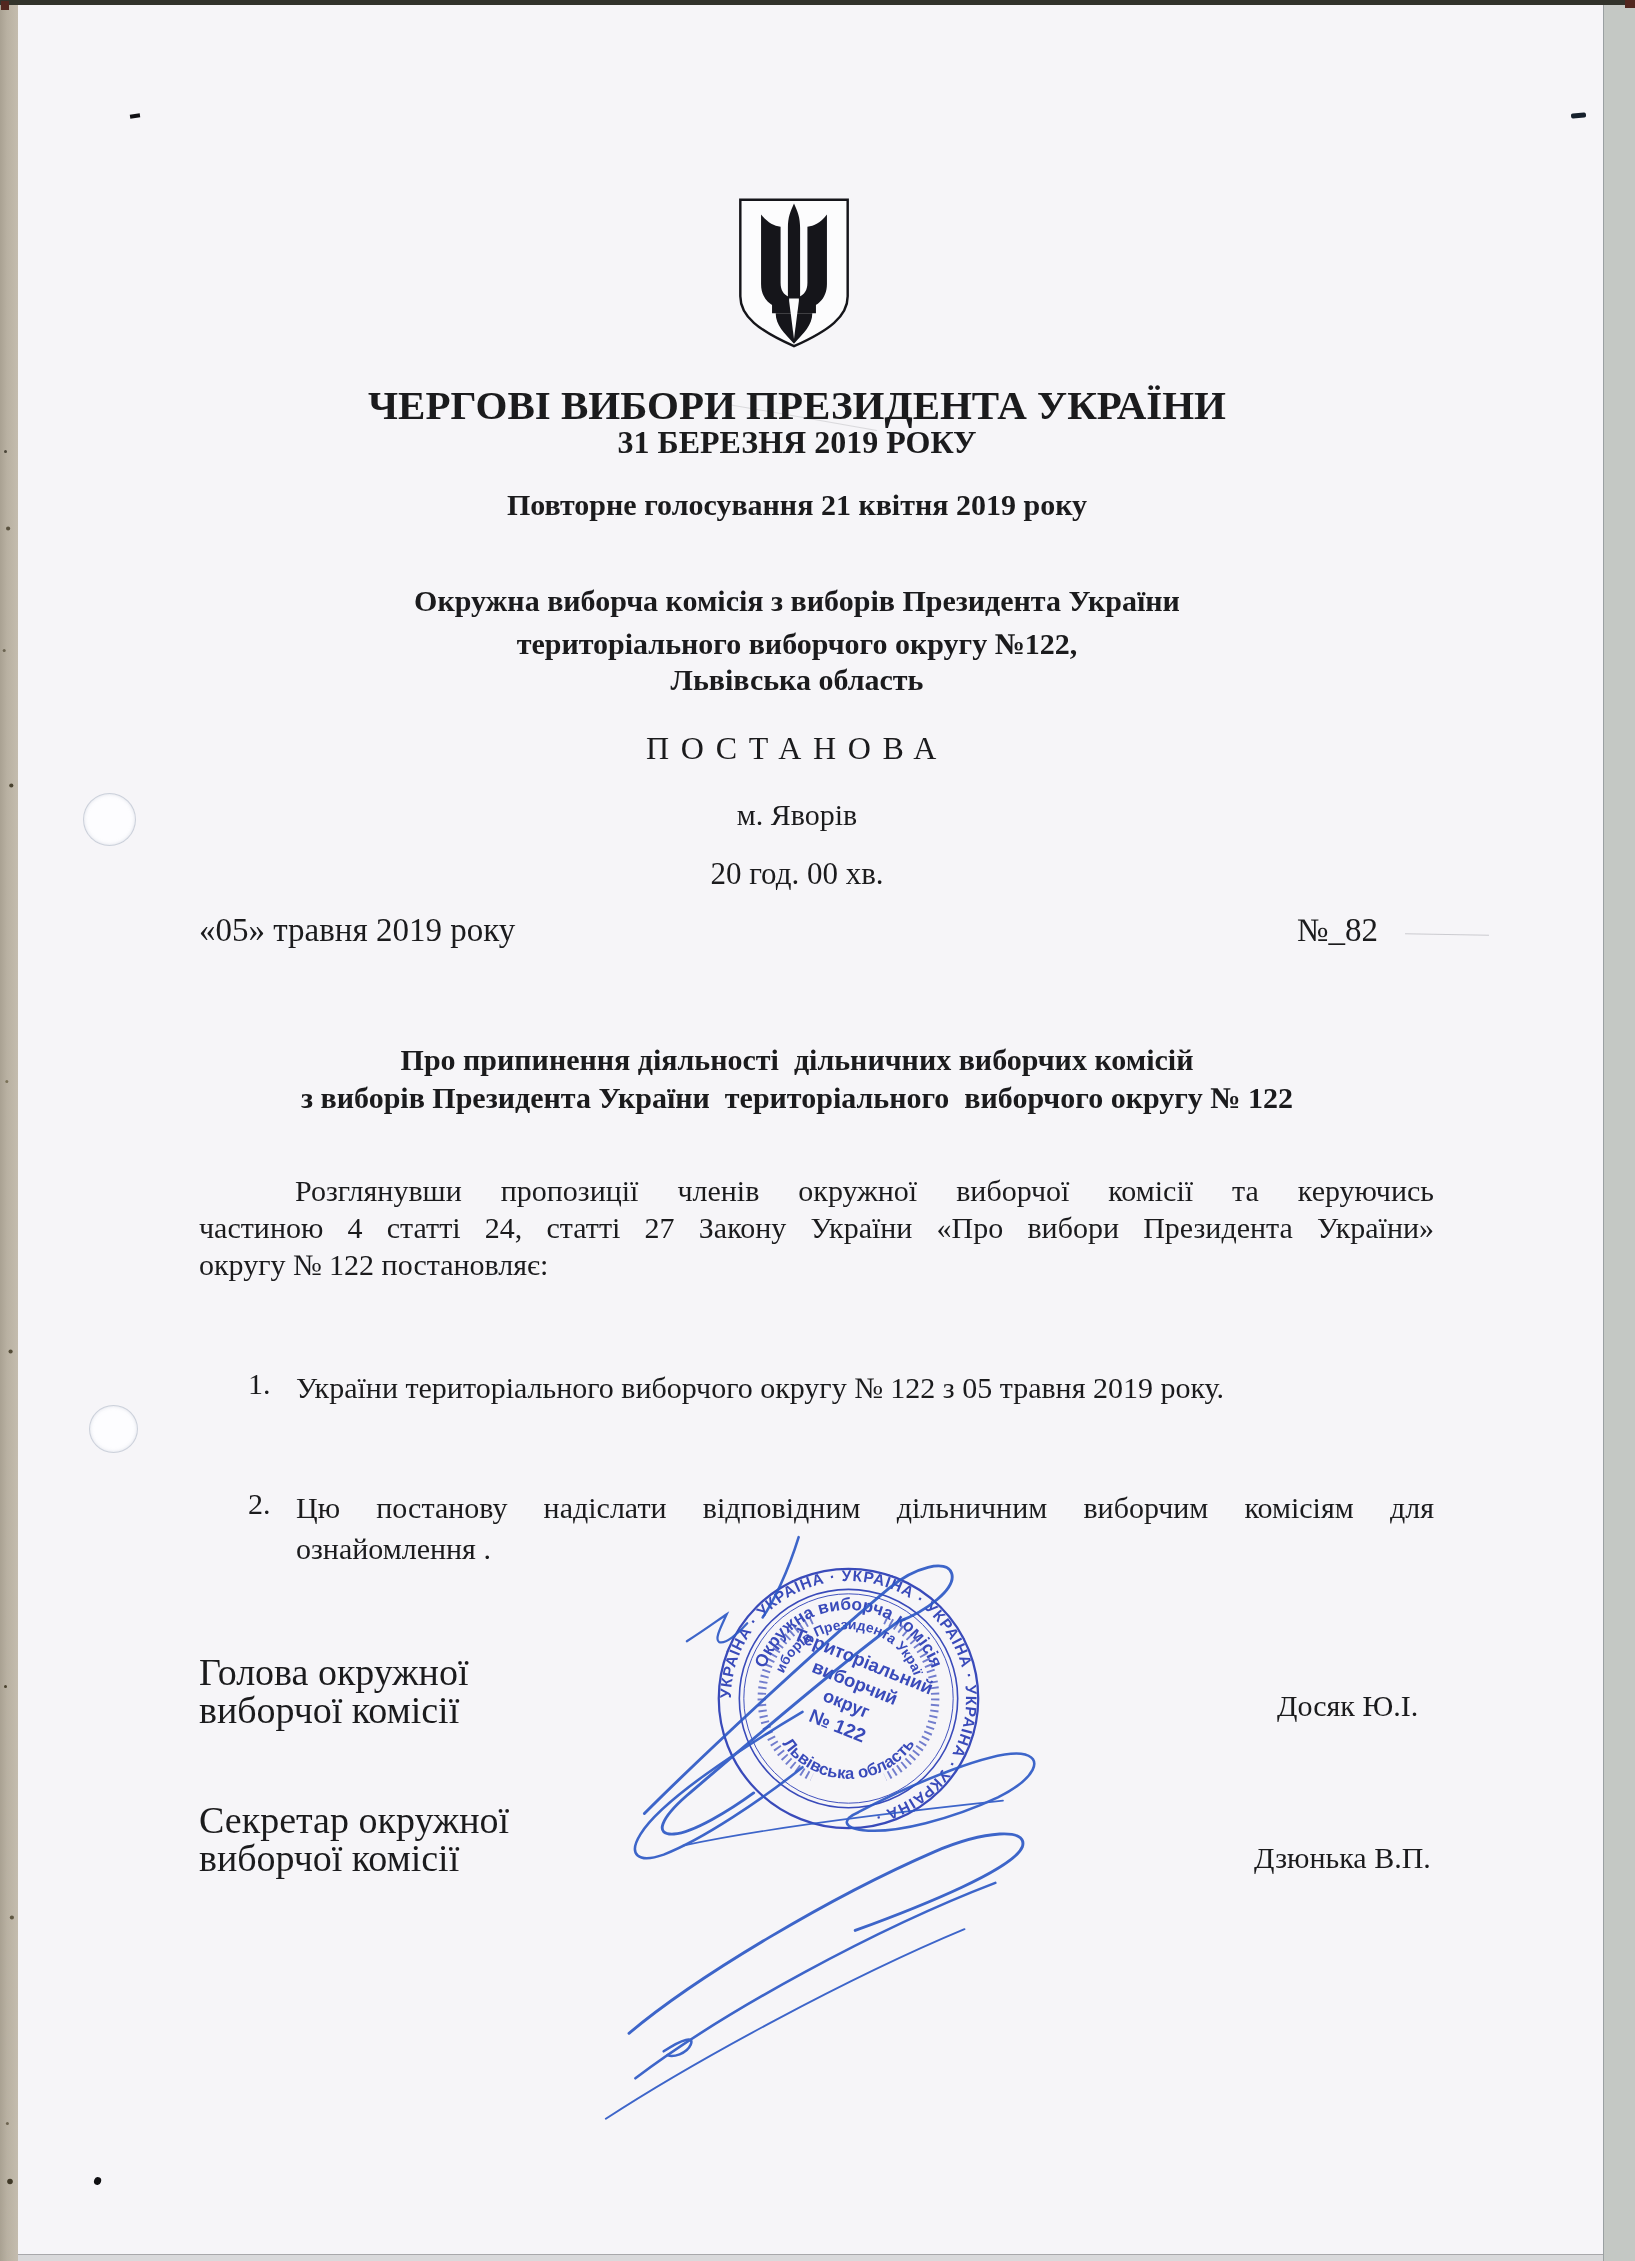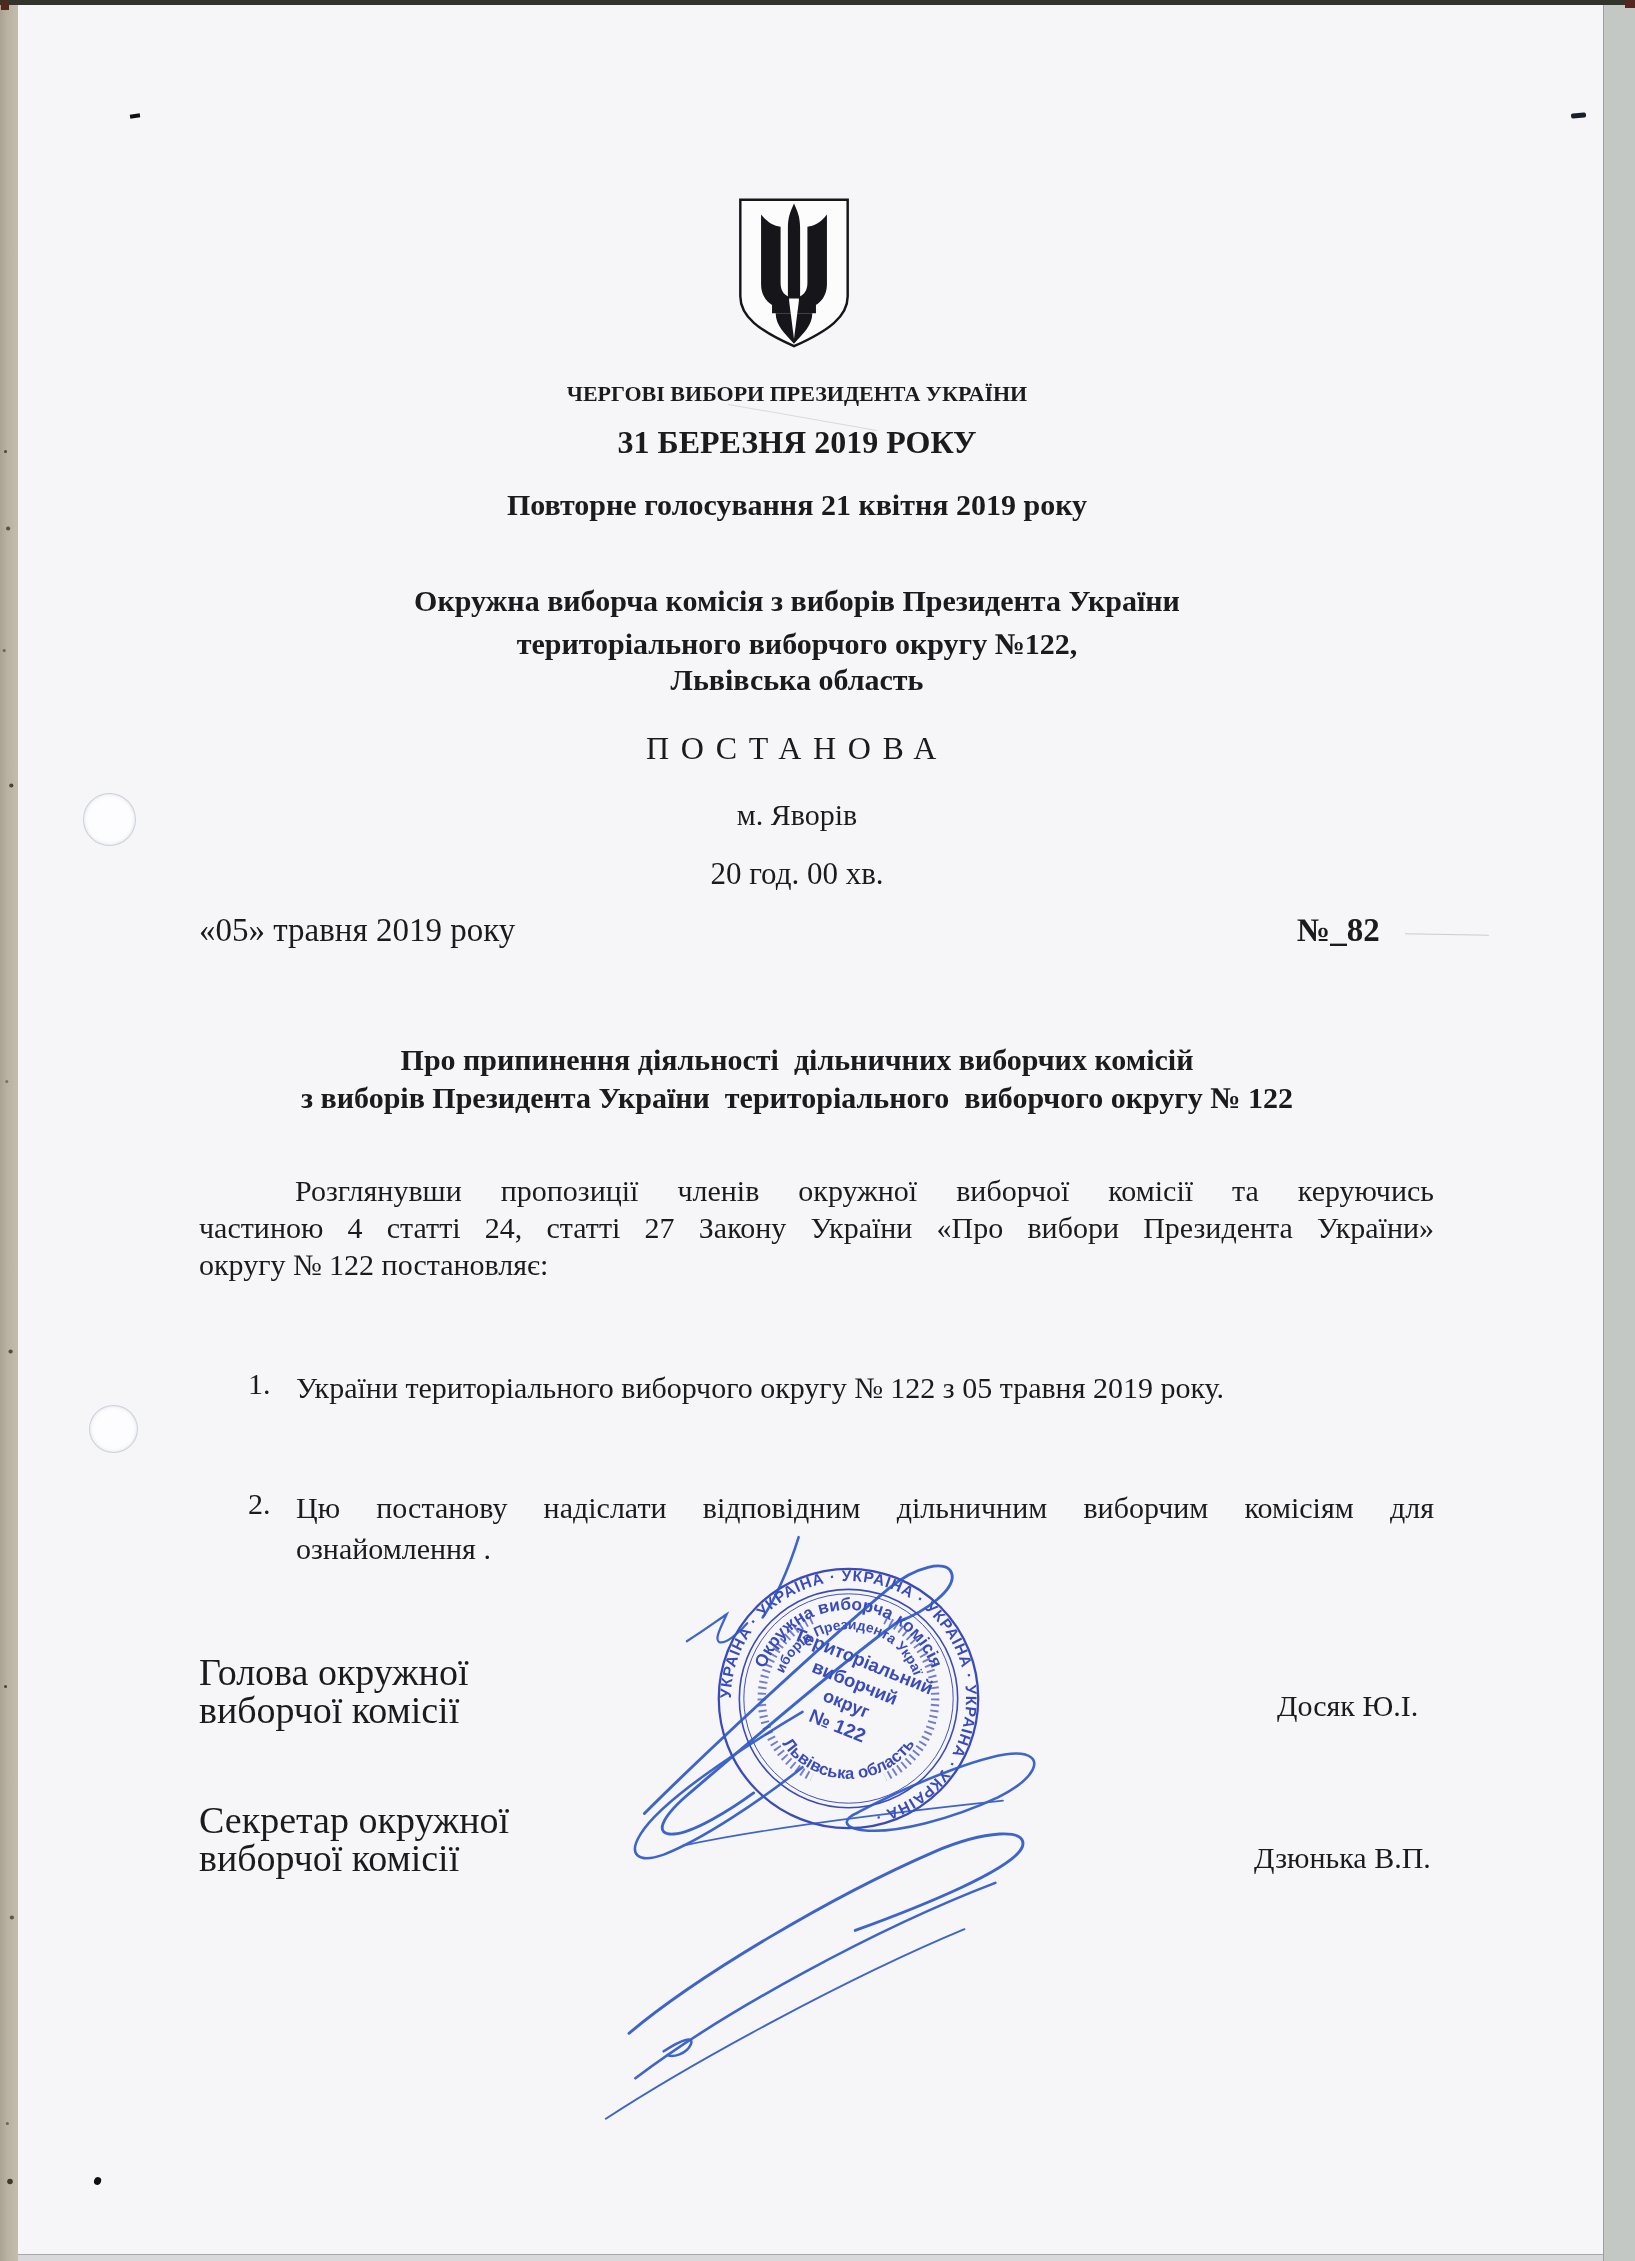--- a/index.html
+++ b/index.html
@@ -62,34 +62,34 @@
       <path d="M100 16 C94 30 90 38 90 56 L90 172 L110 172 L110 56 C110 38 106 30 100 16 Z"></path>
       <path d="M46 34 C57 48 67 53 78 54 L78 146 C78 158 83 166 92 169 L92 190 C62 189 46 172 46 148 Z"></path>
       <path d="M154 34 C143 48 133 53 122 54 L122 146 C122 158 117 166 108 169 L108 190 C138 189 154 172 154 148 Z"></path>
       <path d="M64 176 H136 V196 H64 Z"></path>
       <path d="M70 196 C70 216 84 228 100 246 C116 228 130 216 130 196 Z"></path>
     </g>
     <path d="M92 176 L100 238 L108 176 Z" fill="#fcfcfd"></path>
   </svg>
 </div>
 
-<div class="abs center-col line b" style="top:381px;font-size:22px;">ЧЕРГОВІ ВИБОРИ ПРЕЗИДЕНТА УКРАЇНИ</div>
+<div class="abs center-col line b" style="top:381px;font-size:41px;">ЧЕРГОВІ ВИБОРИ ПРЕЗИДЕНТА УКРАЇНИ</div>
 <div class="abs center-col line b" style="top:423px;font-size:32px;">31 БЕРЕЗНЯ 2019 РОКУ</div>
 <div class="abs center-col line b" style="top:487px;font-size:30px;">Повторне голосування 21 квітня 2019 року</div>
 
 <div class="abs center-col line b" style="top:583px;font-size:30px;">Окружна виборча комісія з виборів Президента України</div>
 <div class="abs center-col line b" style="top:626px;font-size:30px;">територіального виборчого округу №122,</div>
 <div class="abs center-col line b" style="top:662px;font-size:30px;">Львівська область</div>
 
 <div class="abs center-col line" style="top:729px;font-size:32px;letter-spacing:11.6px;">ПОСТАНОВА</div>
 <div class="abs center-col line" style="top:797px;font-size:30px;">м. Яворів</div>
 <div class="abs center-col line" style="top:855px;font-size:31px;">20 год. 00 хв.</div>
 
 <div class="abs line" style="left:199px;top:911px;font-size:33px;">«05» травня 2019 року</div>
-<div class="abs line" style="left:1297px;top:911px;font-size:33px;font-weight:bold;">№_82</div>
+<div class="abs line" style="left:1297px;top:911px;font-size:33px;">№_82</div>
 
 <div class="abs center-col line b prewrap" style="top:1042px;font-size:30px;">Про припинення діяльності  дільничних виборчих комісій</div>
 <div class="abs center-col line b prewrap" style="top:1080px;font-size:30px;">з виборів Президента України  територіального  виборчого округу № 122</div>
 
 <div class="abs" id="para" style="top:1172px;">
   <div class="justify-line indent">Розглянувши пропозиції членів окружної виборчої комісії та керуючись</div>
   <div class="justify-line">частиною 4 статті 24, статті 27  Закону України «Про вибори Президента України»</div>
   <div>округу № 122 постановляє:</div>
 </div>
 

